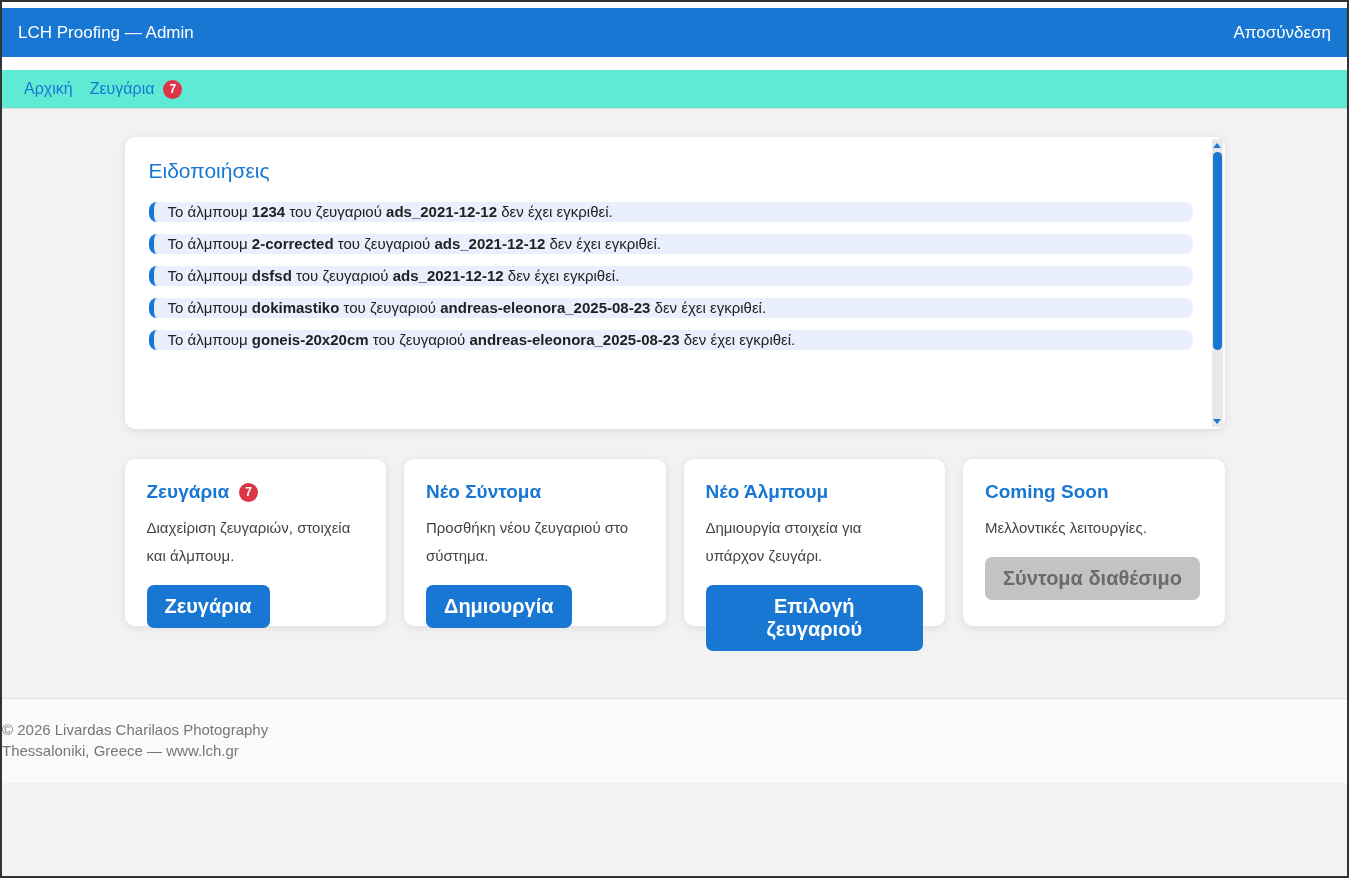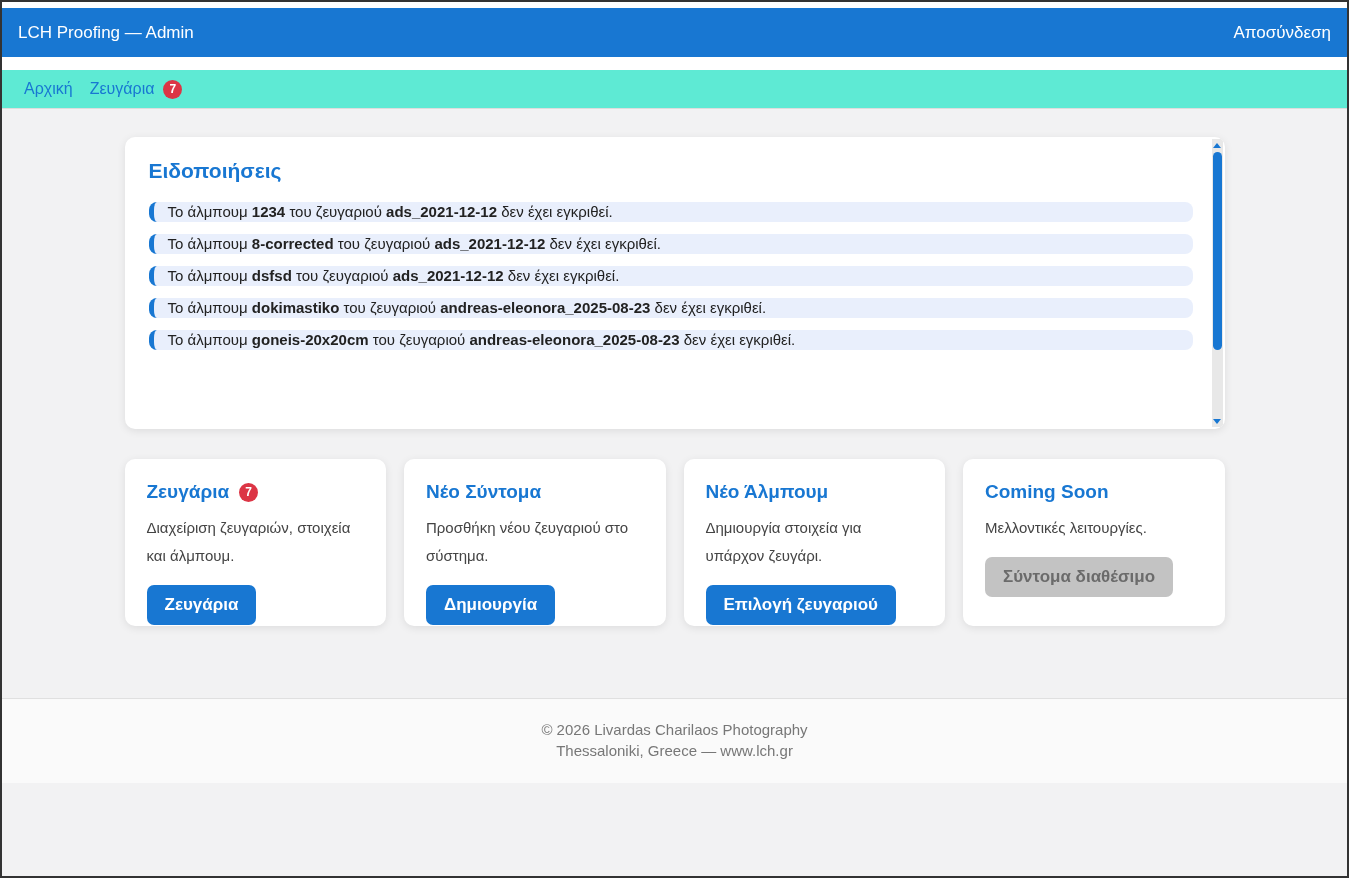--- a/index.html
+++ b/index.html
@@ -60,21 +60,21 @@
     position: relative;
     background: #ffffff;
     border-radius: 10px;
     box-shadow: 0 2px 8px rgba(0,0,0,0.09);
     height: 292px;
     padding: 22px 24px;
     overflow: hidden;
   }
   .notif-title {
     margin: 0 0 19px 0;
-    font-size: 21px; font-weight: 700; color: #1877d2;
+    font-size: 21px; font-weight: 400; color: #1877d2;
     line-height: 24px;
   }
   .notif-item {
     background: #e9effc;
     border-left: 5px solid #1877d2;
     border-radius: 8px;
     padding: 0 14px;
     margin: 0 8px 12px 0;
     font-size: 15px; color: #222222; line-height: 20px;
   }
@@ -116,32 +116,31 @@
     margin: 0 0 11px 0;
     font-size: 19px; font-weight: 700; color: #1877d2;
     display: flex; align-items: center; gap: 10px; line-height: 22px;
   }
   .card-desc { margin: 0 0 15px 0; font-size: 15px; color: #444444; line-height: 28px; }
   .btn {
     display: inline-block;
     background: #1877d2; color: #ffffff;
     border: none; border-radius: 7px;
     padding: 10px 18px;
-    font-size: 17px; font-weight: 600;
+    font-size: 20px; font-weight: 600;
     font-family: "Liberation Sans", "DejaVu Sans", sans-serif;
     cursor: pointer;
   }
   .btn.disabled { background: #c3c3c3; color: #6b6b6b; cursor: default; }
 
   
   .page-footer {
     flex: none; height: 85px;
     background: #fafafa;
     border-top: 1px solid #e0e0e0;
-    text-align: center;
     padding-top: 20px;
     color: #777777; font-size: 15px; line-height: 21px;
   }
   .bottom-fill { flex: 1; background: #f2f2f3; }
 </style>
 </head>
 <body>
 
 <div class="frame">
   <div class="top-strip"></div>
@@ -168,21 +167,21 @@
         <div class="notif-item">
           <span>Το άλμπουμ</span>
           <b>1234</b>
           <span>του ζευγαριού</span>
           <b>ads_2021-12-12</b>
           <span>δεν έχει εγκριθεί.</span>
         </div>
 
         <div class="notif-item">
           <span>Το άλμπουμ</span>
-          <b>8-corrected</b>
+          <b>2-corrected</b>
           <span>του ζευγαριού</span>
           <b>ads_2021-12-12</b>
           <span>δεν έχει εγκριθεί.</span>
         </div>
 
         <div class="notif-item">
           <span>Το άλμπουμ</span>
           <b>dsfsd</b>
           <span>του ζευγαριού</span>
           <b>ads_2021-12-12</b>

